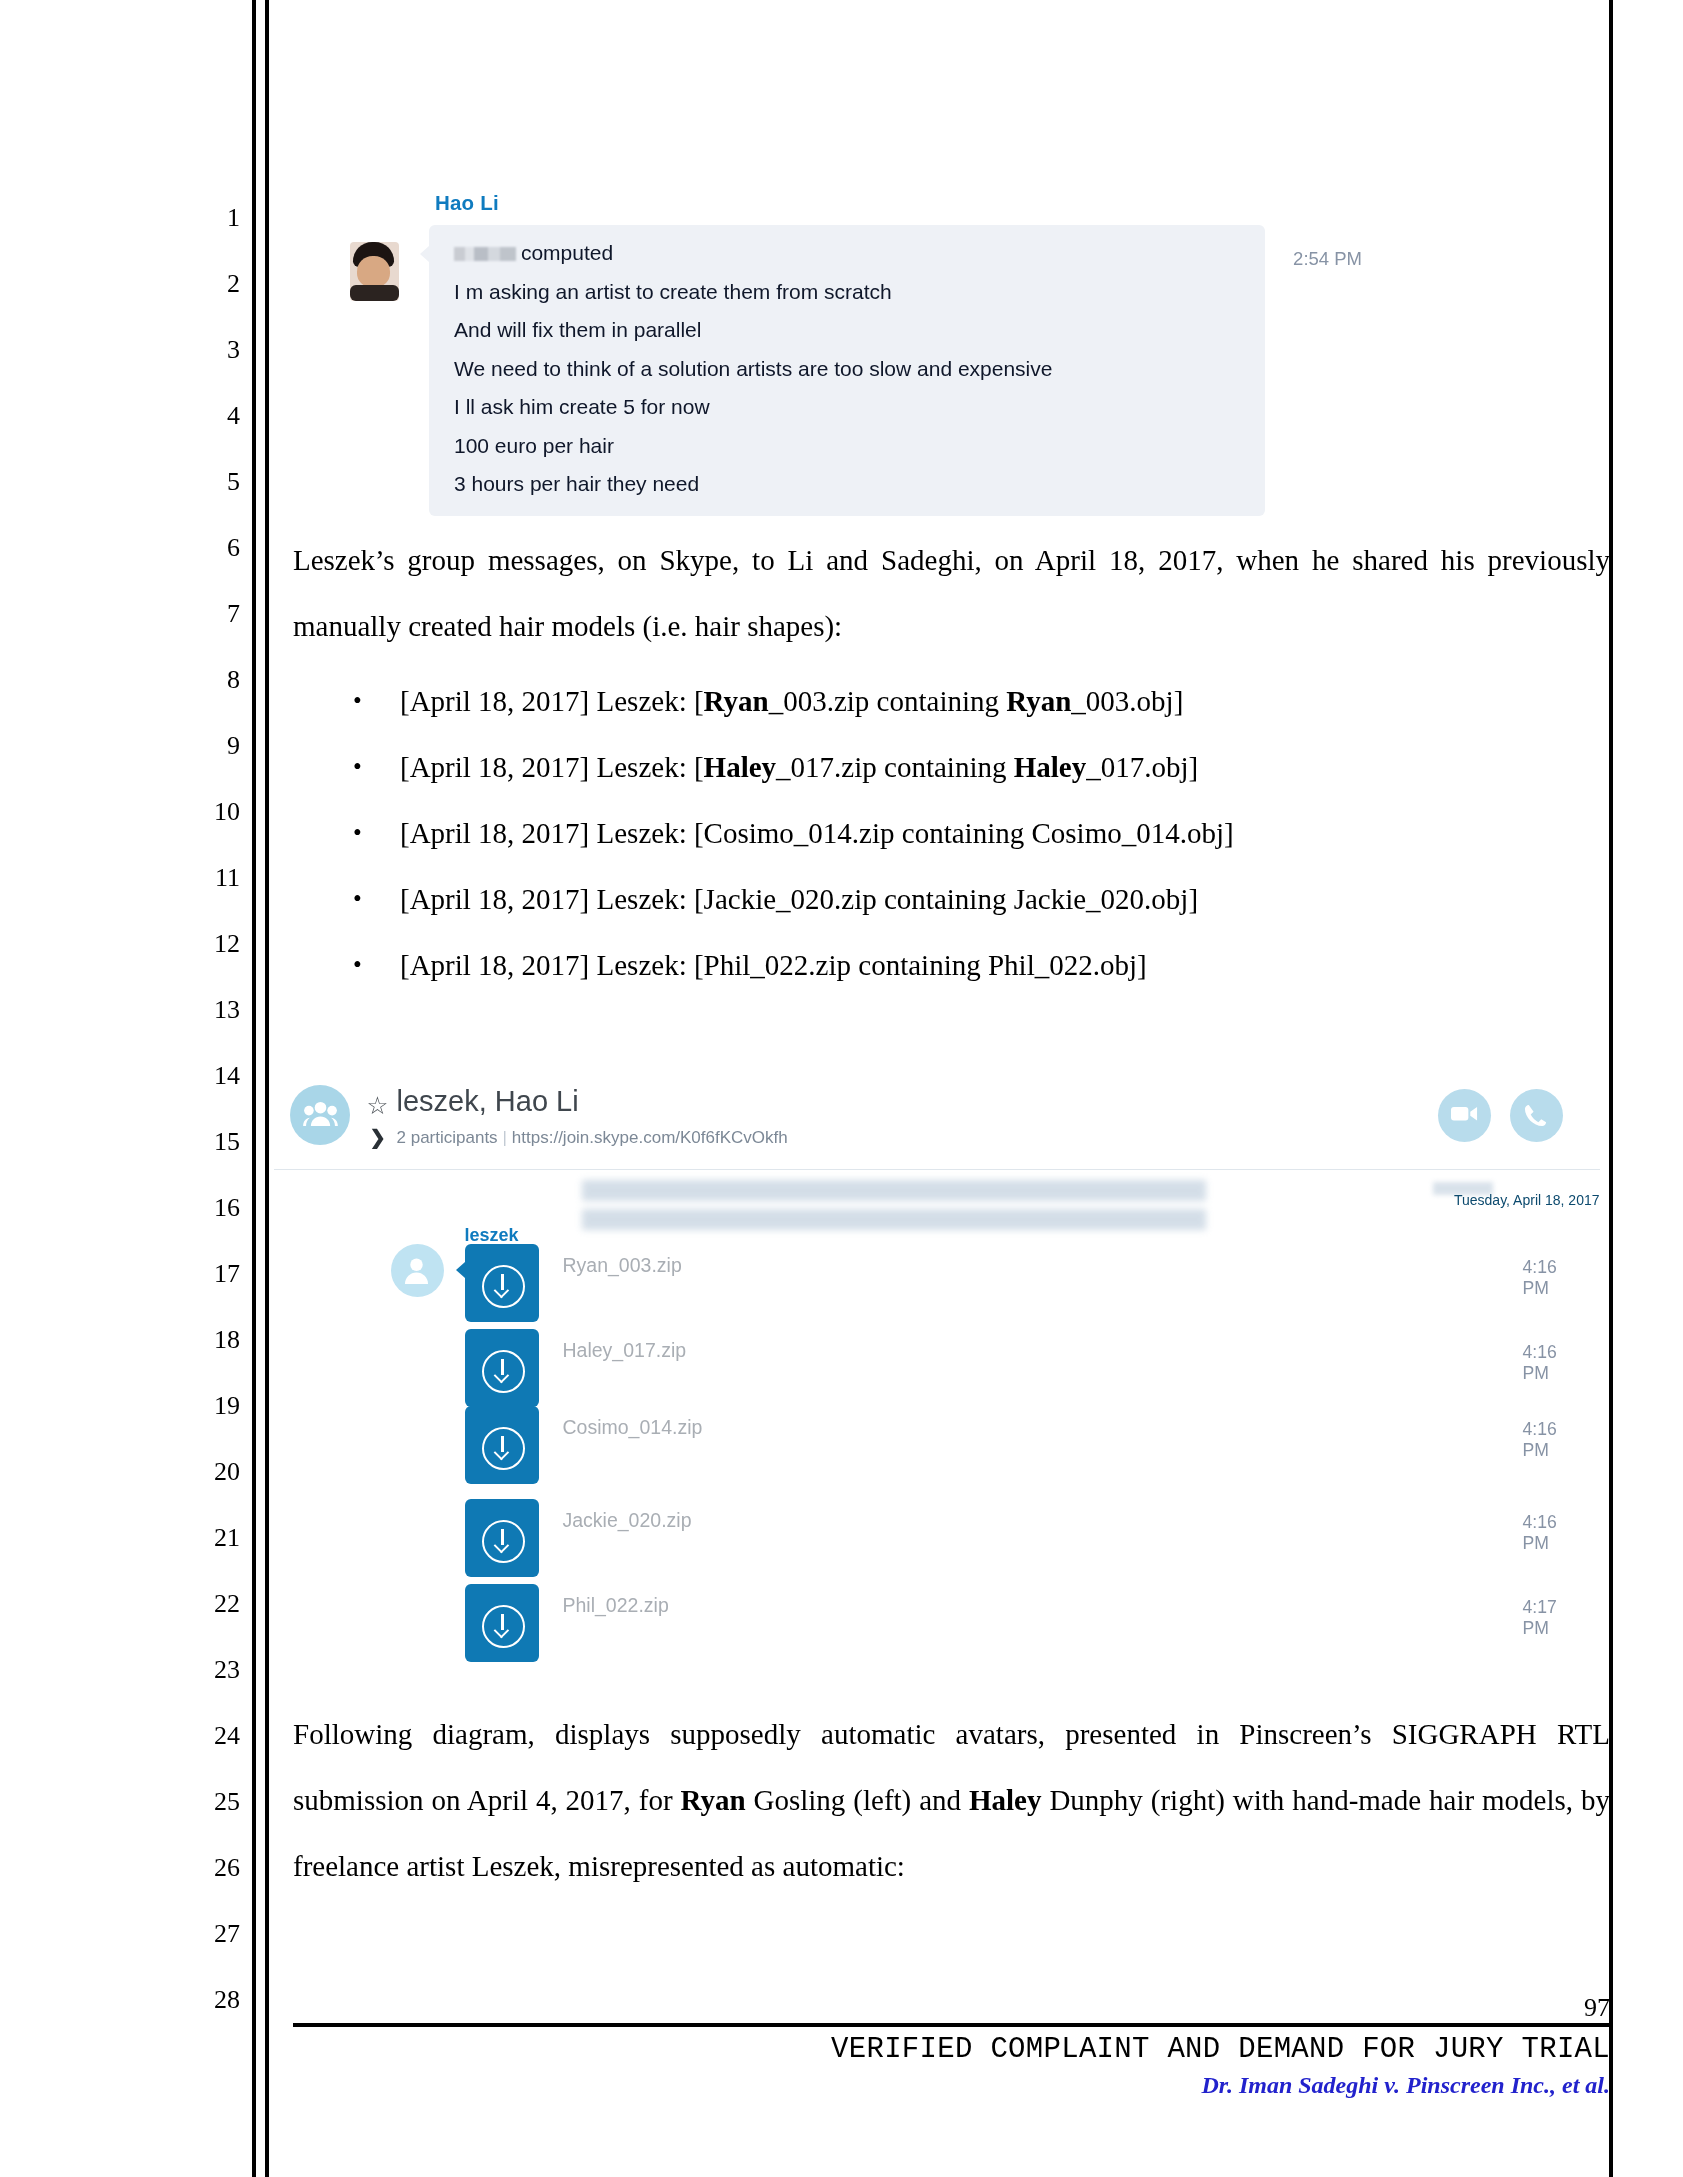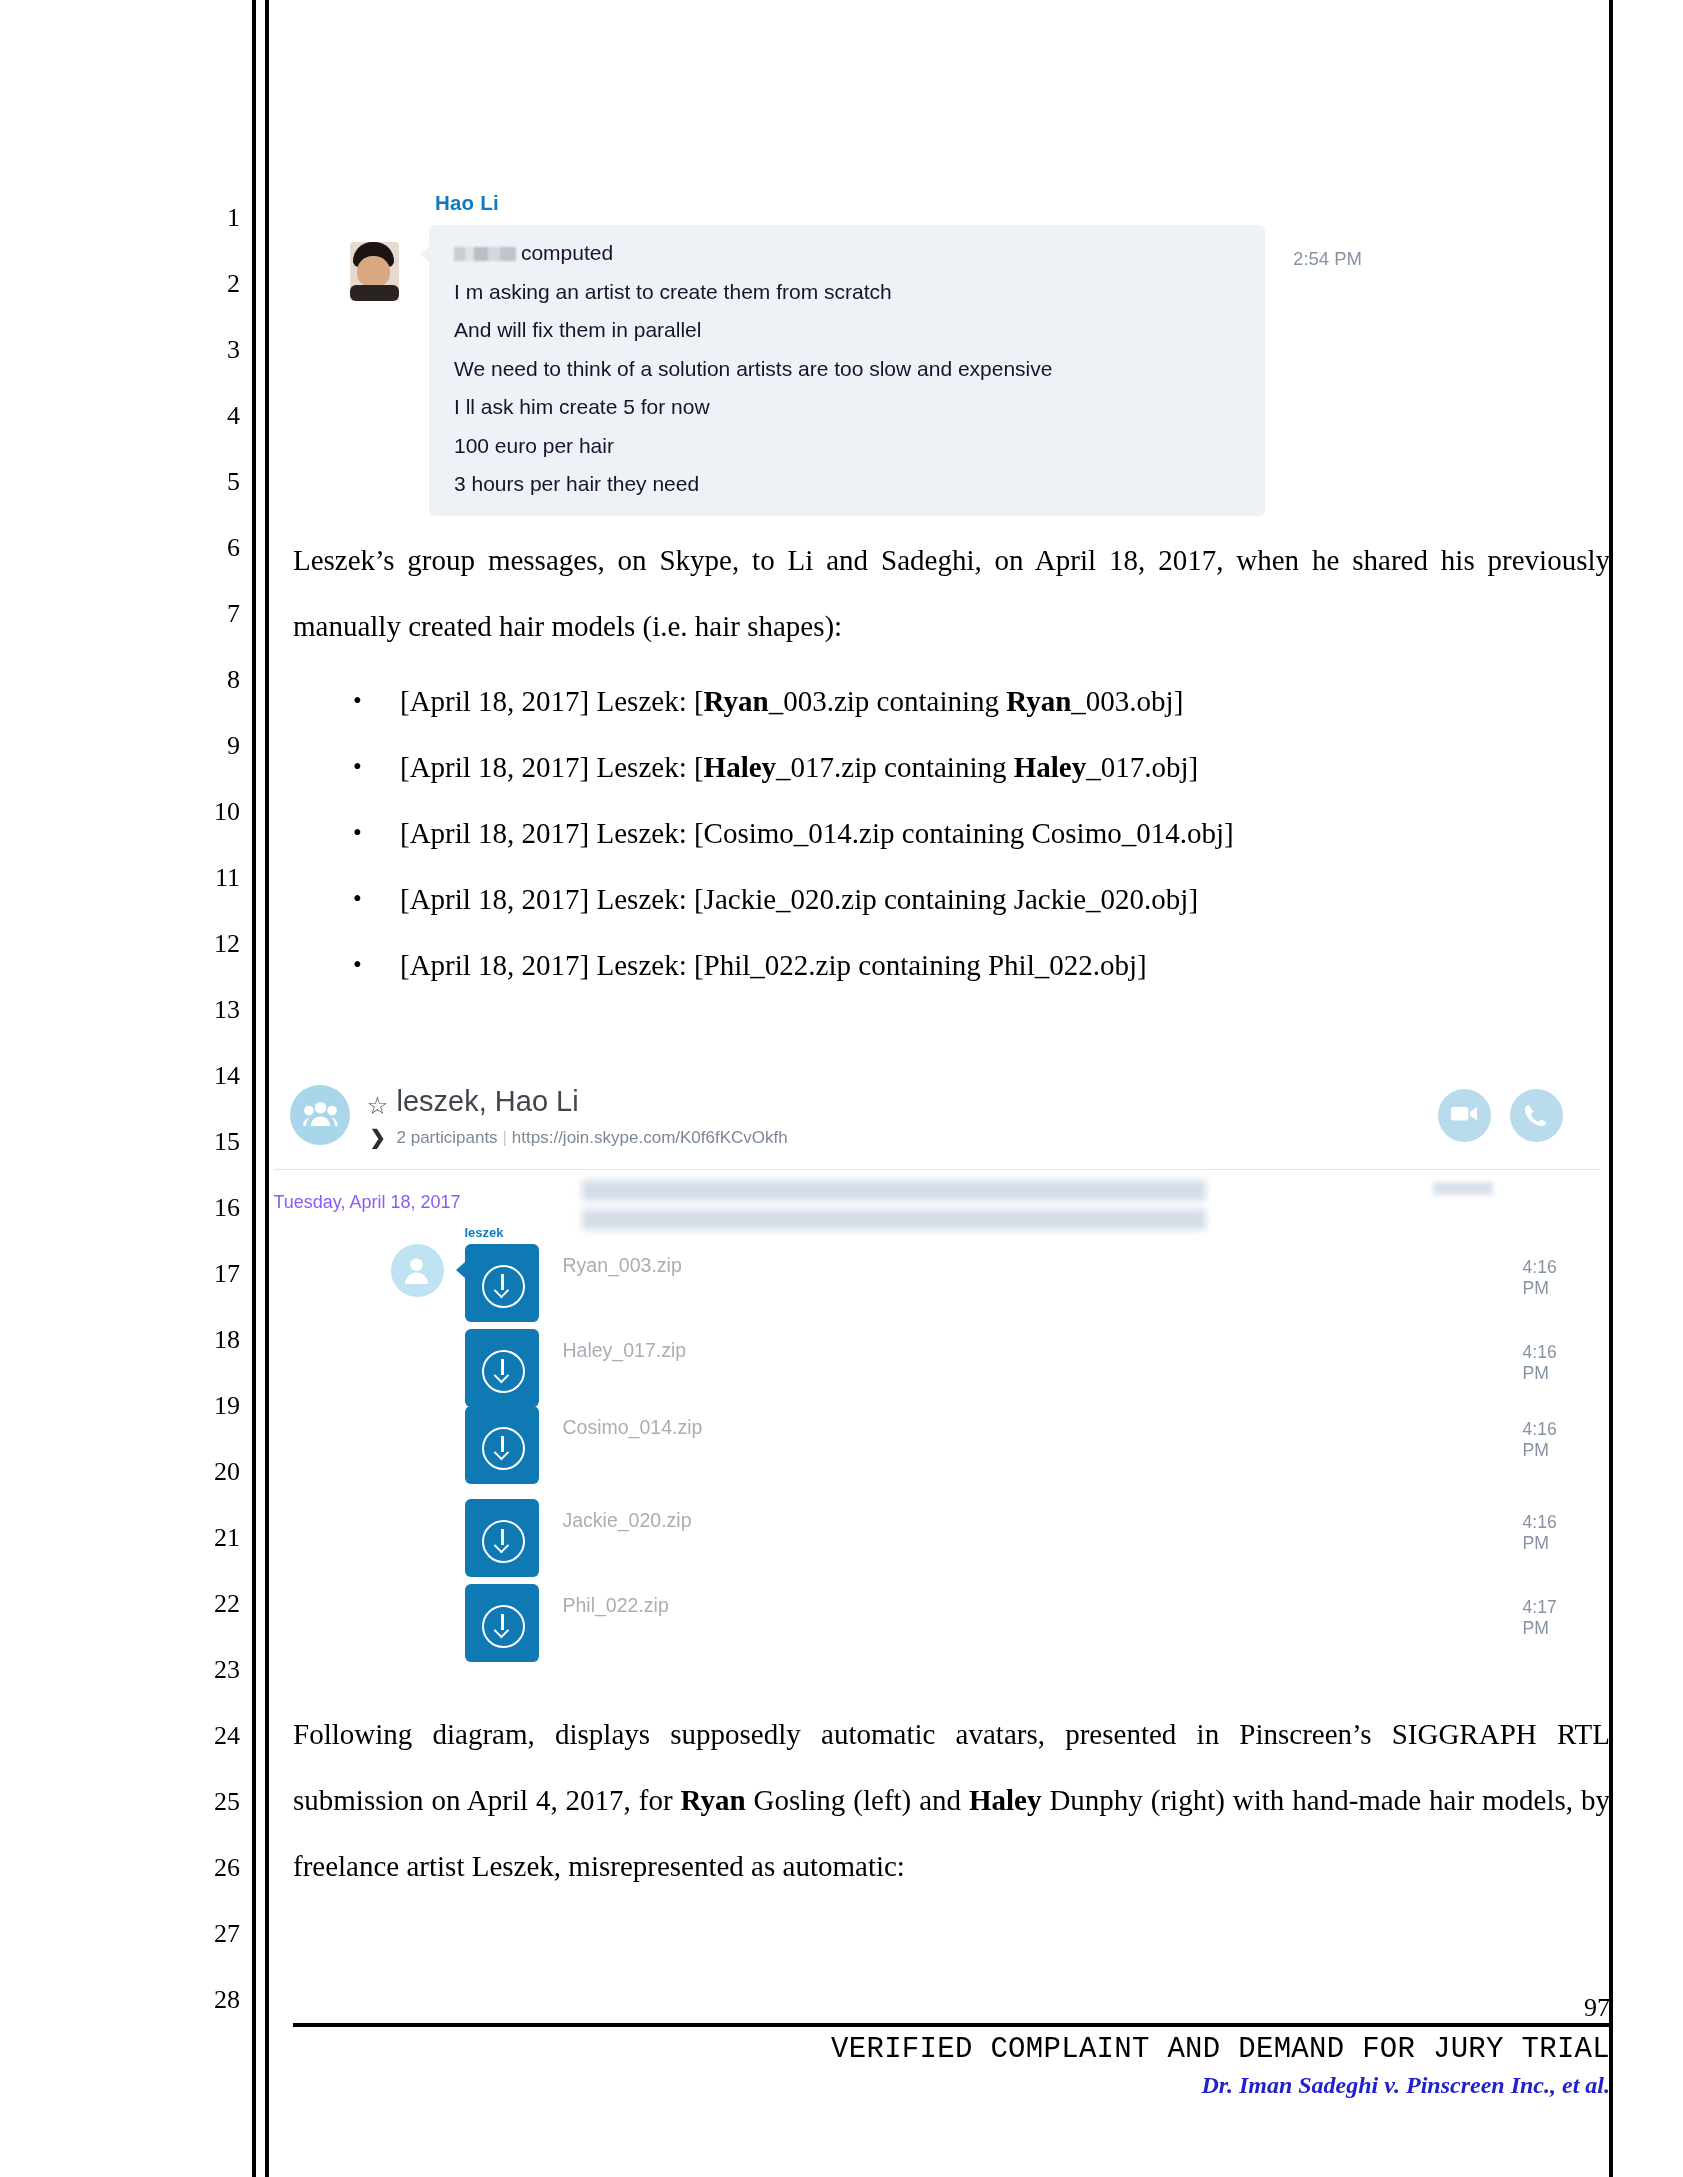--- a/index.html
+++ b/index.html
@@ -150,33 +150,33 @@
   .blurred-prev{
     position:absolute;left:308px;top:9.8px;width:624px;height:55px;
     background:linear-gradient(180deg,#9fb6cc 0 38%,transparent 38% 52%,#9fb6cc 52% 90%,transparent 90%);
     opacity:.45;filter:blur(3.9px);
   }
   .blurred-prev-time{
     position:absolute;right:107px;top:11.7px;width:60px;height:13.7px;
     background:#9fb6cc;opacity:.4;filter:blur(2.9px);
   }
   #date-divider{
-    position:absolute;left:0;top:21.5px;width:100%;text-align:left;
-    font-family:"Liberation Sans", sans-serif;
-    font-size:18px;color:#8b5cf6;
+    position:absolute;left:0;top:21.5px;width:100%;text-align:right;
+    font-family:"Liberation Sans", sans-serif;
+    font-size:14px;color:#0c4a6e;
   }
   .leszek-avatar{
     position:absolute;left:117px;top:74px;width:53px;height:53px;
     border-radius:50%;background:#bfe3f2;
   }
   .leszek-avatar svg{position:absolute;left:13.7px;top:12.7px;}
   #leszek-name{
     position:absolute;left:191px;top:55px;
     font-family:"Liberation Sans", sans-serif;
-    font-weight:bold;font-size:13px;color:#0f7bbf;
+    font-weight:bold;font-size:18px;color:#0f7bbf;
   }
   .file-row{position:absolute;left:191px;}
   .file-chip{
     position:relative;width:74px;height:78px;border-radius:5.9px;
     background:#0f79b4;
   }
   .file-row.first .file-chip:before{
     content:"";position:absolute;left:-8.8px;top:17.6px;
     border-top:8.8px solid transparent;border-bottom:8.8px solid transparent;
     border-right:9.8px solid #0f79b4;

